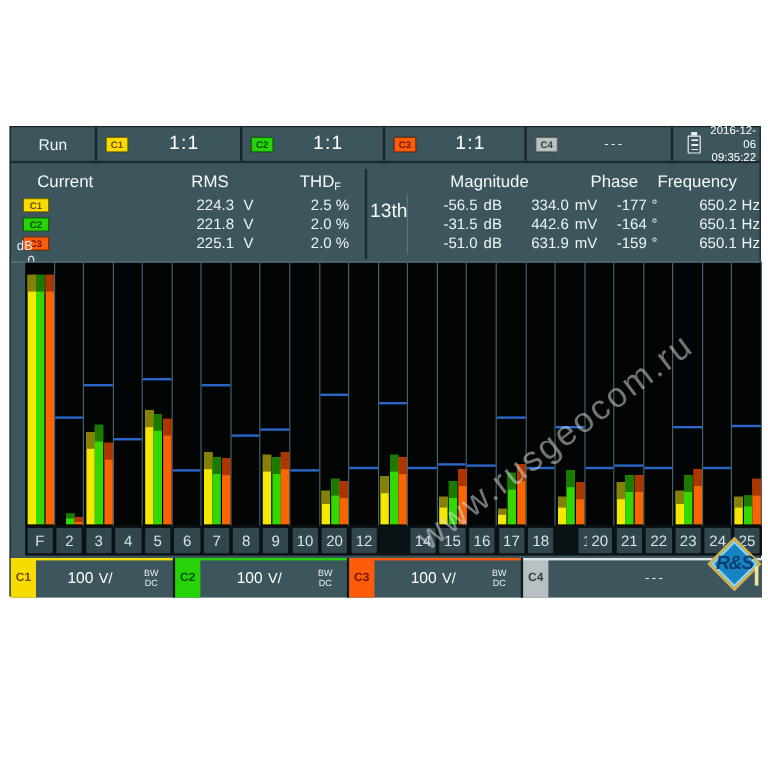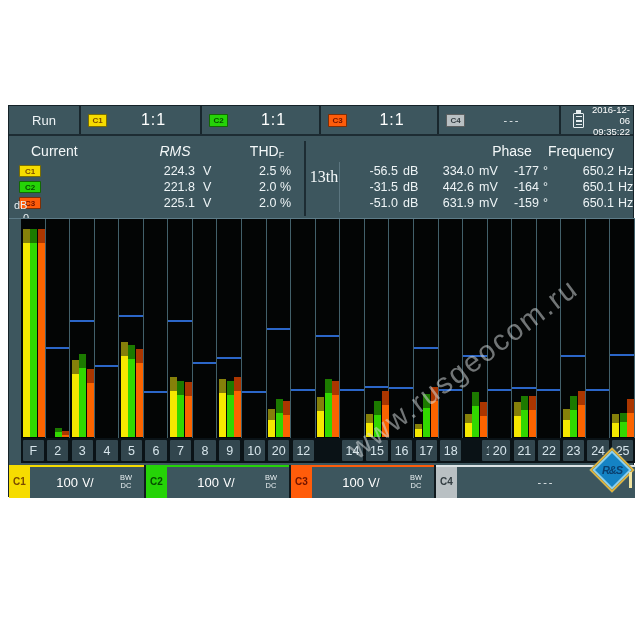--- a/index.html
+++ b/index.html
@@ -38,21 +38,21 @@
   .meas .hd { position:absolute; font-size:14px; color:#f4f8f9; }
   .meas .sub { font-size:9px; vertical-align:-2px; }
   .vdiv-main { position:absolute; left:295px; top:3px; bottom:2px; width:2px; background:#1d2c33; }
   .vdiv-13 { position:absolute; left:330px; top:24px; bottom:6px; width:1px; background:#5b757f; }
   .row-item { position:absolute; height:14px; font-size:12.5px; color:#eef4f6; white-space:nowrap; }
   .ra { text-align:right; }
   .mbadge { position:absolute; width:22px; height:12px; border:1px solid rgba(0,0,0,.5);
     border-radius:1px; font-size:8px; font-weight:bold; display:flex; align-items:center;
     justify-content:center; }
   .h13 { position:absolute; left:299px; top:30px; width:32px; text-align:center;
-    font-size:16px; color:#f4f8f9;font-family:Liberation Serif, serif; }
+    font-size:16px; color:#f4f8f9; }
 
   
   .chart { position:absolute; left:0; top:112px; width:626px; height:220px;
     background:#3d565e; border-top:1px solid #5d7b87; }
   .plot { position:absolute; left:12px; top:0; width:614px; height:220px; background:#030505; }
   .col { position:absolute; top:0; height:220px; border-right:1px solid #42606a; }
   .bar { position:absolute; width:7px; }
   .cap { width:100%; }
   .marker { position:absolute; left:0; width:100%; height:2px; }
   .axis-label { position:absolute; font-size:11px; color:#e8eff1; }
@@ -78,21 +78,21 @@
   .cvalue .unit { font-size:12px; }
   .bwdc { font-size:7.5px; line-height:8px; color:#e9eff1; text-align:center; margin-right:12px; }
   .c4dash { flex:1; text-align:center; font-size:11px; letter-spacing:2px; color:#e7edef; }
 
   
   .logo { position:absolute; left:580px; top:341px; width:46px; height:46px; z-index:30; }
   .logo .diamond { position:absolute; left:7px; top:7px; width:32px; height:32px;
     transform:rotate(45deg); background:#1583c4; border:2.5px solid #dfb13c;
     box-shadow:inset 0 0 0 2px #8fd0ec; }
   .logo .mono { position:absolute; left:0; top:0; width:46px; height:46px; display:flex;
-    align-items:center; justify-content:center; font-size:11px; font-weight:bold;
+    align-items:center; justify-content:center; font-size:16px; font-weight:bold;
     font-style:italic; color:#0a4070; letter-spacing:-1px; }
   .side-indicator { position:absolute; left:620px; top:366px; width:3px; height:16px;
     background:#efe3a0; z-index:31; }
 
   
   .watermark { position:absolute; left:352px; top:436px; transform:rotate(-37deg);
     transform-origin:left center; font-size:29px; letter-spacing:2px;
     color:rgba(215,220,223,0.52); white-space:nowrap; z-index:50; pointer-events:none; }
 </style>
 </head>
@@ -126,39 +126,40 @@
         <span class="datetime">
           <span style="display:block;">2016-12-06</span>
           <span style="display:block;">09:35:22</span>
         </span>
       </div>
     </div>
 
     <div class="meas">
 
       <span class="hd" style="left:22px;top:5px;">Current</span>
-      <span class="hd" style="left:136px;top:5px;width:60px;text-align:center;font-style:italic;">RMS</span>
+      <span class="hd" style="left:136px;top:5px;width:60px;text-align:center;">RMS</span>
       <span class="hd" style="left:228px;top:5px;width:60px;text-align:center;"><span>THD</span><span class="sub">F</span></span>
 
       <span class="mbadge" style="left:10px;top:27px;background:#f6dc00;color:#7a4a00;">C1</span>
       <span class="mbadge" style="left:10px;top:43px;background:#25d307;color:#064d00;">C2</span>
       <span class="mbadge" style="left:10px;top:59px;background:#ff5c0a;color:#701400;">C3</span>
 
       <span class="row-item ra" style="left:120px;top:26px;width:66px;">224.3</span>
       <span class="row-item" style="left:194px;top:26px;">V</span>
       <span class="row-item ra" style="left:220px;top:26px;width:62px;">2.5 %</span>
       <span class="row-item ra" style="left:120px;top:42px;width:66px;">221.8</span>
       <span class="row-item" style="left:194px;top:42px;">V</span>
       <span class="row-item ra" style="left:220px;top:42px;width:62px;">2.0 %</span>
       <span class="row-item ra" style="left:120px;top:58px;width:66px;">225.1</span>
       <span class="row-item" style="left:194px;top:58px;">V</span>
       <span class="row-item ra" style="left:220px;top:58px;width:62px;">2.0 %</span>
 
       <div class="vdiv-main"></div>
 
+      <span class="hd" style="left:337px;top:5px;width:124px;text-align:center;">Magnitude</span>
       <span class="hd" style="left:473px;top:5px;width:60px;text-align:center;">Phase</span>
       <span class="hd" style="left:533px;top:5px;width:78px;text-align:center;">Frequency</span>
       <span class="h13">13th</span>
       <div class="vdiv-13"></div>
 
       <span class="row-item ra" style="left:333px;top:26px;width:56px;">-56.5</span>
       <span class="row-item" style="left:394px;top:26px;">dB</span>
       <span class="row-item ra" style="left:415px;top:26px;width:50px;">334.0</span>
       <span class="row-item" style="left:470px;top:26px;">mV</span>
       <span class="row-item ra" style="left:502px;top:26px;width:28px;">-177</span>

